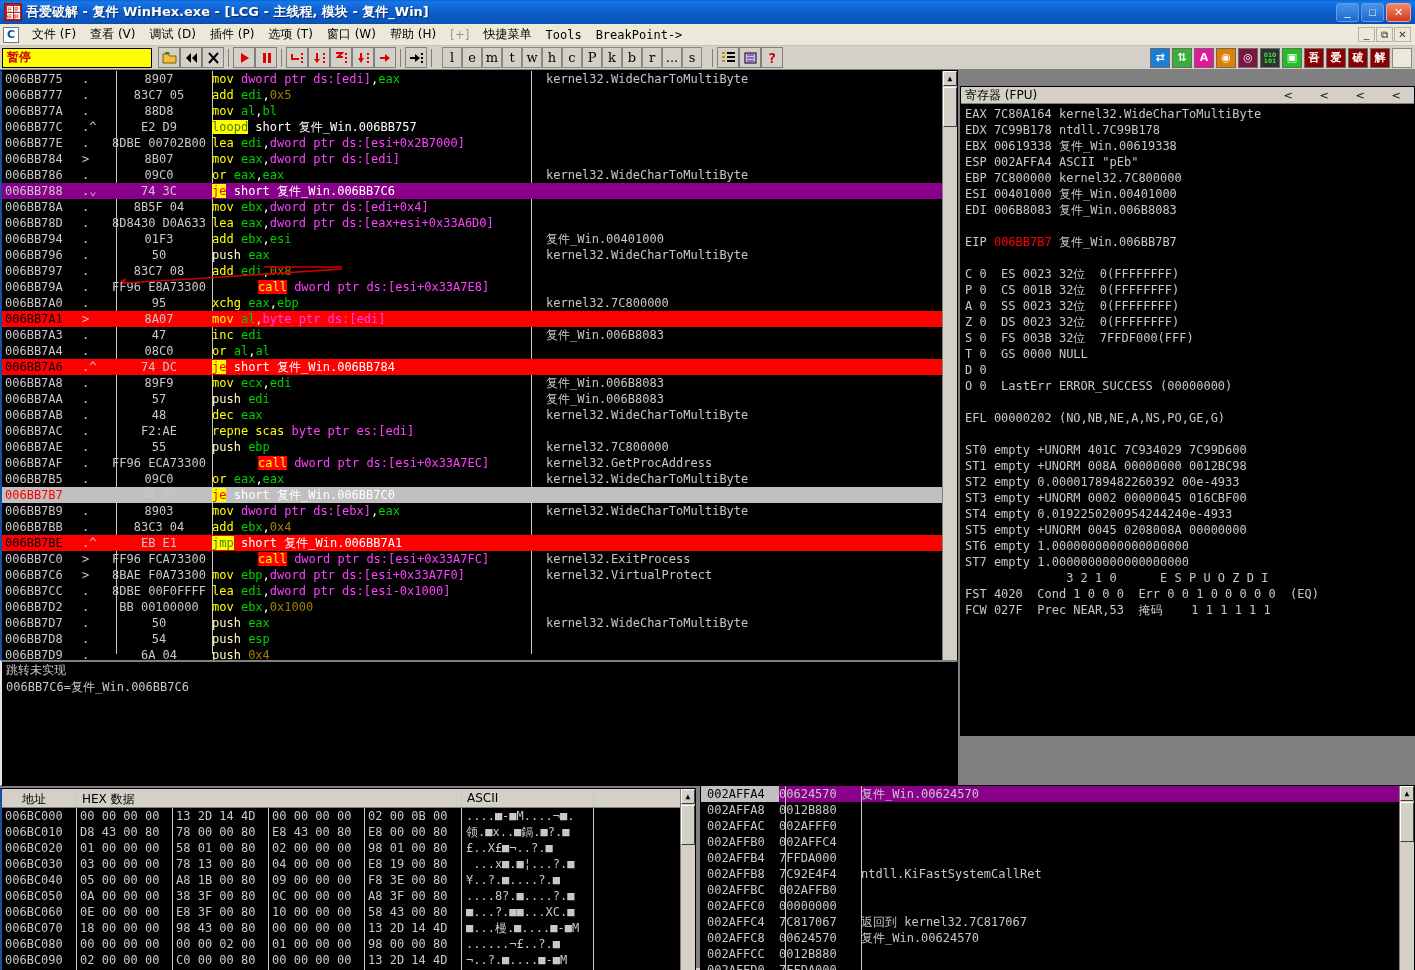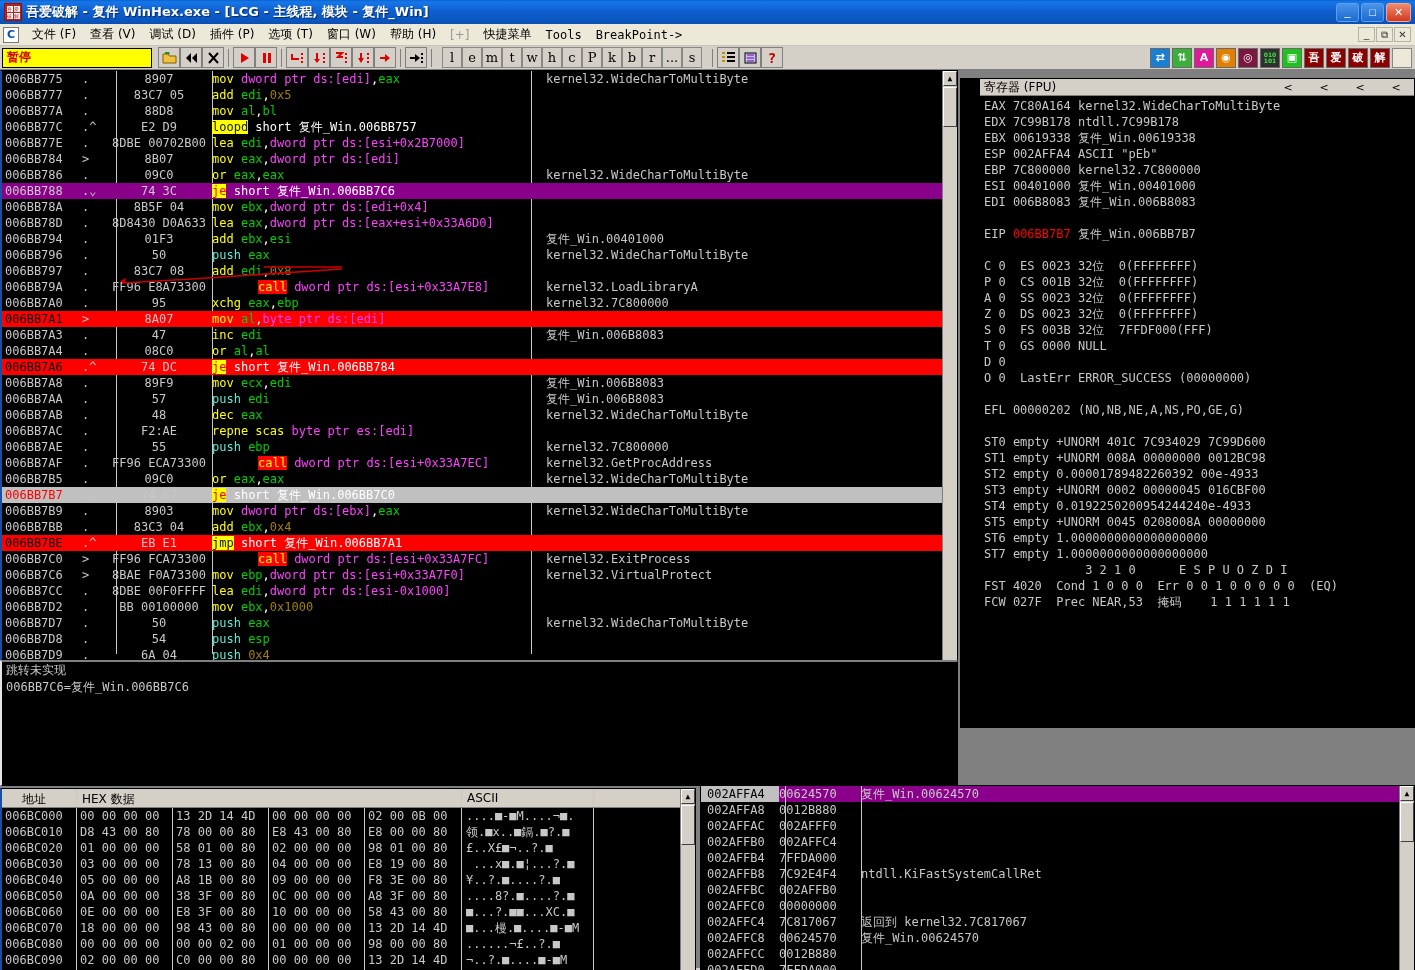--- a/index.html
+++ b/index.html
@@ -70,33 +70,33 @@
   .c-cmt{ flex:1; color:#c8c8c8; overflow:hidden; padding-left:14px;}
   .sel{ background:#8b008b !important; }
   .bp  { background:#ff0000 !important; }
   .eipr{ background:#c0c0c0 !important; }
   .bp .c-addr{ color:#000; }
   .eipr .c-addr{ color:#ff0000; }
   .vline{ position:absolute; left:114px; top:0; width:1px; background:#c8c8c8; }
   .vline2{ position:absolute; left:210px; top:0; width:1px; background:#c8c8c8; }
   .vline3{ position:absolute; left:529px; top:0; width:1px; background:#c8c8c8; }
   .kw-y{ color:#ffff00; } .kw-g{ color:#00d000; } .kw-m{ color:#ff40ff; }
-  .kw-w{ color:#ffffff; } .kw-b{ color:#5eead4; } .kw-o{ color:#a08000; }
-  .hl-y{ background:#ffff00; color:#0f172a; }
+  .kw-w{ color:#ffffff; } .kw-b{ color:#fef9c3; } .kw-o{ color:#a08000; }
+  .hl-y{ background:#ffff00; color:#4d7c0f; }
   .hl-r{ background:#ff0000; color:#ffff00;margin-left:46px; }
   .jeY { background:#ffff00; color:#ff0000; }
   .arrow-ov{ position:absolute; pointer-events:none; left:0; top:0; }
 
   
   #infobar{ left:0; top:590px; width:958px; height:126px; background:#000;
     border-left:2px solid #e5e5e5; border-top:2px solid #808080;}
   #infobar .ln{ height:17px; padding-left:4px; color:#c8c8c8; white-space:pre; }
 
   
-  #regs{ left:960px; top:8px; width:455px; height:650px; background:#000;padding-left:19px; }
+  #regs{ left:960px; top:16px; width:455px; height:650px; background:#000; }
   .regcap{ height:17px; background:#d4d0c8; display:flex; align-items:center;
     font-family:"DejaVu Sans","Liberation Sans",sans-serif; font-size:12px; padding-left:4px;
     border-bottom:1px solid #808080;}
   .regcap .chev{ margin-left:auto; display:flex; }
   .regcap .chev span{ width:36px; text-align:center; font-size:11px; }
   .rbody{ padding:2px 0 0 4px; color:#c8c8c8; }
   .rline{ height:16px; white-space:pre; }
   .r-red{ color:#ff0000; }
 
   
@@ -322,21 +322,21 @@
         <div class="drow"><span class="c-addr">006BB77C</span><span class="c-mark">.^</span><span class="c-hex">E2 D9</span><span class="c-asm"><span class="hl-y">loopd</span><span class="kw-w"> short </span><span class="kw-w">复件_Win.006BB757</span></span><span class="c-cmt"></span></div>
         <div class="drow"><span class="c-addr">006BB77E</span><span class="c-mark">.</span><span class="c-hex">8DBE 00702B00</span><span class="c-asm"><span class="kw-y">lea </span><span class="kw-g">edi</span><span class="kw-w">,</span><span class="kw-m">dword ptr ds:[esi+0x2B7000]</span></span><span class="c-cmt"></span></div>
         <div class="drow"><span class="c-addr">006BB784</span><span class="c-mark">&gt;</span><span class="c-hex">8B07</span><span class="c-asm"><span class="kw-y">mov </span><span class="kw-g">eax</span><span class="kw-w">,</span><span class="kw-m">dword ptr ds:[edi]</span></span><span class="c-cmt"></span></div>
         <div class="drow"><span class="c-addr">006BB786</span><span class="c-mark">.</span><span class="c-hex">09C0</span><span class="c-asm"><span class="kw-y">or </span><span class="kw-g">eax</span><span class="kw-w">,</span><span class="kw-g">eax</span></span><span class="c-cmt">kernel32.WideCharToMultiByte</span></div>
         <div class="drow sel"><span class="c-addr">006BB788</span><span class="c-mark">.⌄</span><span class="c-hex">74 3C</span><span class="c-asm"><span class="jeY">je</span><span class="kw-w"> short </span><span class="kw-w">复件_Win.006BB7C6</span></span><span class="c-cmt"></span></div>
         <div class="drow"><span class="c-addr">006BB78A</span><span class="c-mark">.</span><span class="c-hex">8B5F 04</span><span class="c-asm"><span class="kw-y">mov </span><span class="kw-g">ebx</span><span class="kw-w">,</span><span class="kw-m">dword ptr ds:[edi+0x4]</span></span><span class="c-cmt"></span></div>
         <div class="drow"><span class="c-addr">006BB78D</span><span class="c-mark">.</span><span class="c-hex">8D8430 D0A633</span><span class="c-asm"><span class="kw-y">lea </span><span class="kw-g">eax</span><span class="kw-w">,</span><span class="kw-m">dword ptr ds:[eax+esi+0x33A6D0]</span></span><span class="c-cmt"></span></div>
         <div class="drow"><span class="c-addr">006BB794</span><span class="c-mark">.</span><span class="c-hex">01F3</span><span class="c-asm"><span class="kw-y">add </span><span class="kw-g">ebx</span><span class="kw-w">,</span><span class="kw-g">esi</span></span><span class="c-cmt">复件_Win.00401000</span></div>
         <div class="drow"><span class="c-addr">006BB796</span><span class="c-mark">.</span><span class="c-hex">50</span><span class="c-asm"><span class="kw-b">push </span><span class="kw-g">eax</span></span><span class="c-cmt">kernel32.WideCharToMultiByte</span></div>
         <div class="drow"><span class="c-addr">006BB797</span><span class="c-mark">.</span><span class="c-hex">83C7 08</span><span class="c-asm"><span class="kw-y">add </span><span class="kw-g">edi</span><span class="kw-w">,</span><span class="kw-o">0x8</span></span><span class="c-cmt"></span></div>
-        <div class="drow"><span class="c-addr">006BB79A</span><span class="c-mark">.</span><span class="c-hex">FF96 E8A73300</span><span class="c-asm"><span class="hl-r">call</span><span class="kw-w"> </span><span class="kw-m">dword ptr ds:[esi+0x33A7E8]</span></span><span class="c-cmt">kernel32.LoadLibraryA</span></div>
+        <div class="drow"><span class="c-addr">006BB79A</span><span class="c-mark">.</span><span class="c-hex">FF96 E8A73300</span><span class="c-asm"><span class="hl-r">call</span><span class="kw-w"> </span><span class="kw-m">dword ptr ds:[esi+0x33A7E8]</span></span></div>
         <div class="drow"><span class="c-addr">006BB7A0</span><span class="c-mark">.</span><span class="c-hex">95</span><span class="c-asm"><span class="kw-y">xchg </span><span class="kw-g">eax</span><span class="kw-w">,</span><span class="kw-g">ebp</span></span><span class="c-cmt">kernel32.7C800000</span></div>
         <div class="drow bp"><span class="c-addr">006BB7A1</span><span class="c-mark">&gt;</span><span class="c-hex">8A07</span><span class="c-asm"><span class="kw-y">mov </span><span class="kw-g">al</span><span class="kw-w">,</span><span class="kw-m">byte ptr ds:[edi]</span></span><span class="c-cmt"></span></div>
         <div class="drow"><span class="c-addr">006BB7A3</span><span class="c-mark">.</span><span class="c-hex">47</span><span class="c-asm"><span class="kw-y">inc </span><span class="kw-g">edi</span></span><span class="c-cmt">复件_Win.006B8083</span></div>
         <div class="drow"><span class="c-addr">006BB7A4</span><span class="c-mark">.</span><span class="c-hex">08C0</span><span class="c-asm"><span class="kw-y">or </span><span class="kw-g">al</span><span class="kw-w">,</span><span class="kw-g">al</span></span><span class="c-cmt"></span></div>
         <div class="drow bp"><span class="c-addr">006BB7A6</span><span class="c-mark">.^</span><span class="c-hex">74 DC</span><span class="c-asm"><span class="jeY">je</span><span class="kw-w"> short </span><span class="kw-w">复件_Win.006BB784</span></span><span class="c-cmt"></span></div>
         <div class="drow"><span class="c-addr">006BB7A8</span><span class="c-mark">.</span><span class="c-hex">89F9</span><span class="c-asm"><span class="kw-y">mov </span><span class="kw-g">ecx</span><span class="kw-w">,</span><span class="kw-g">edi</span></span><span class="c-cmt">复件_Win.006B8083</span></div>
         <div class="drow"><span class="c-addr">006BB7AA</span><span class="c-mark">.</span><span class="c-hex">57</span><span class="c-asm"><span class="kw-b">push </span><span class="kw-g">edi</span></span><span class="c-cmt">复件_Win.006B8083</span></div>
         <div class="drow"><span class="c-addr">006BB7AB</span><span class="c-mark">.</span><span class="c-hex">48</span><span class="c-asm"><span class="kw-y">dec </span><span class="kw-g">eax</span></span><span class="c-cmt">kernel32.WideCharToMultiByte</span></div>
         <div class="drow"><span class="c-addr">006BB7AC</span><span class="c-mark">.</span><span class="c-hex">F2:AE</span><span class="c-asm"><span class="kw-y">repne scas </span><span class="kw-m">byte ptr es:[edi]</span></span><span class="c-cmt"></span></div>
         <div class="drow"><span class="c-addr">006BB7AE</span><span class="c-mark">.</span><span class="c-hex">55</span><span class="c-asm"><span class="kw-b">push </span><span class="kw-g">ebp</span></span><span class="c-cmt">kernel32.7C800000</span></div>

